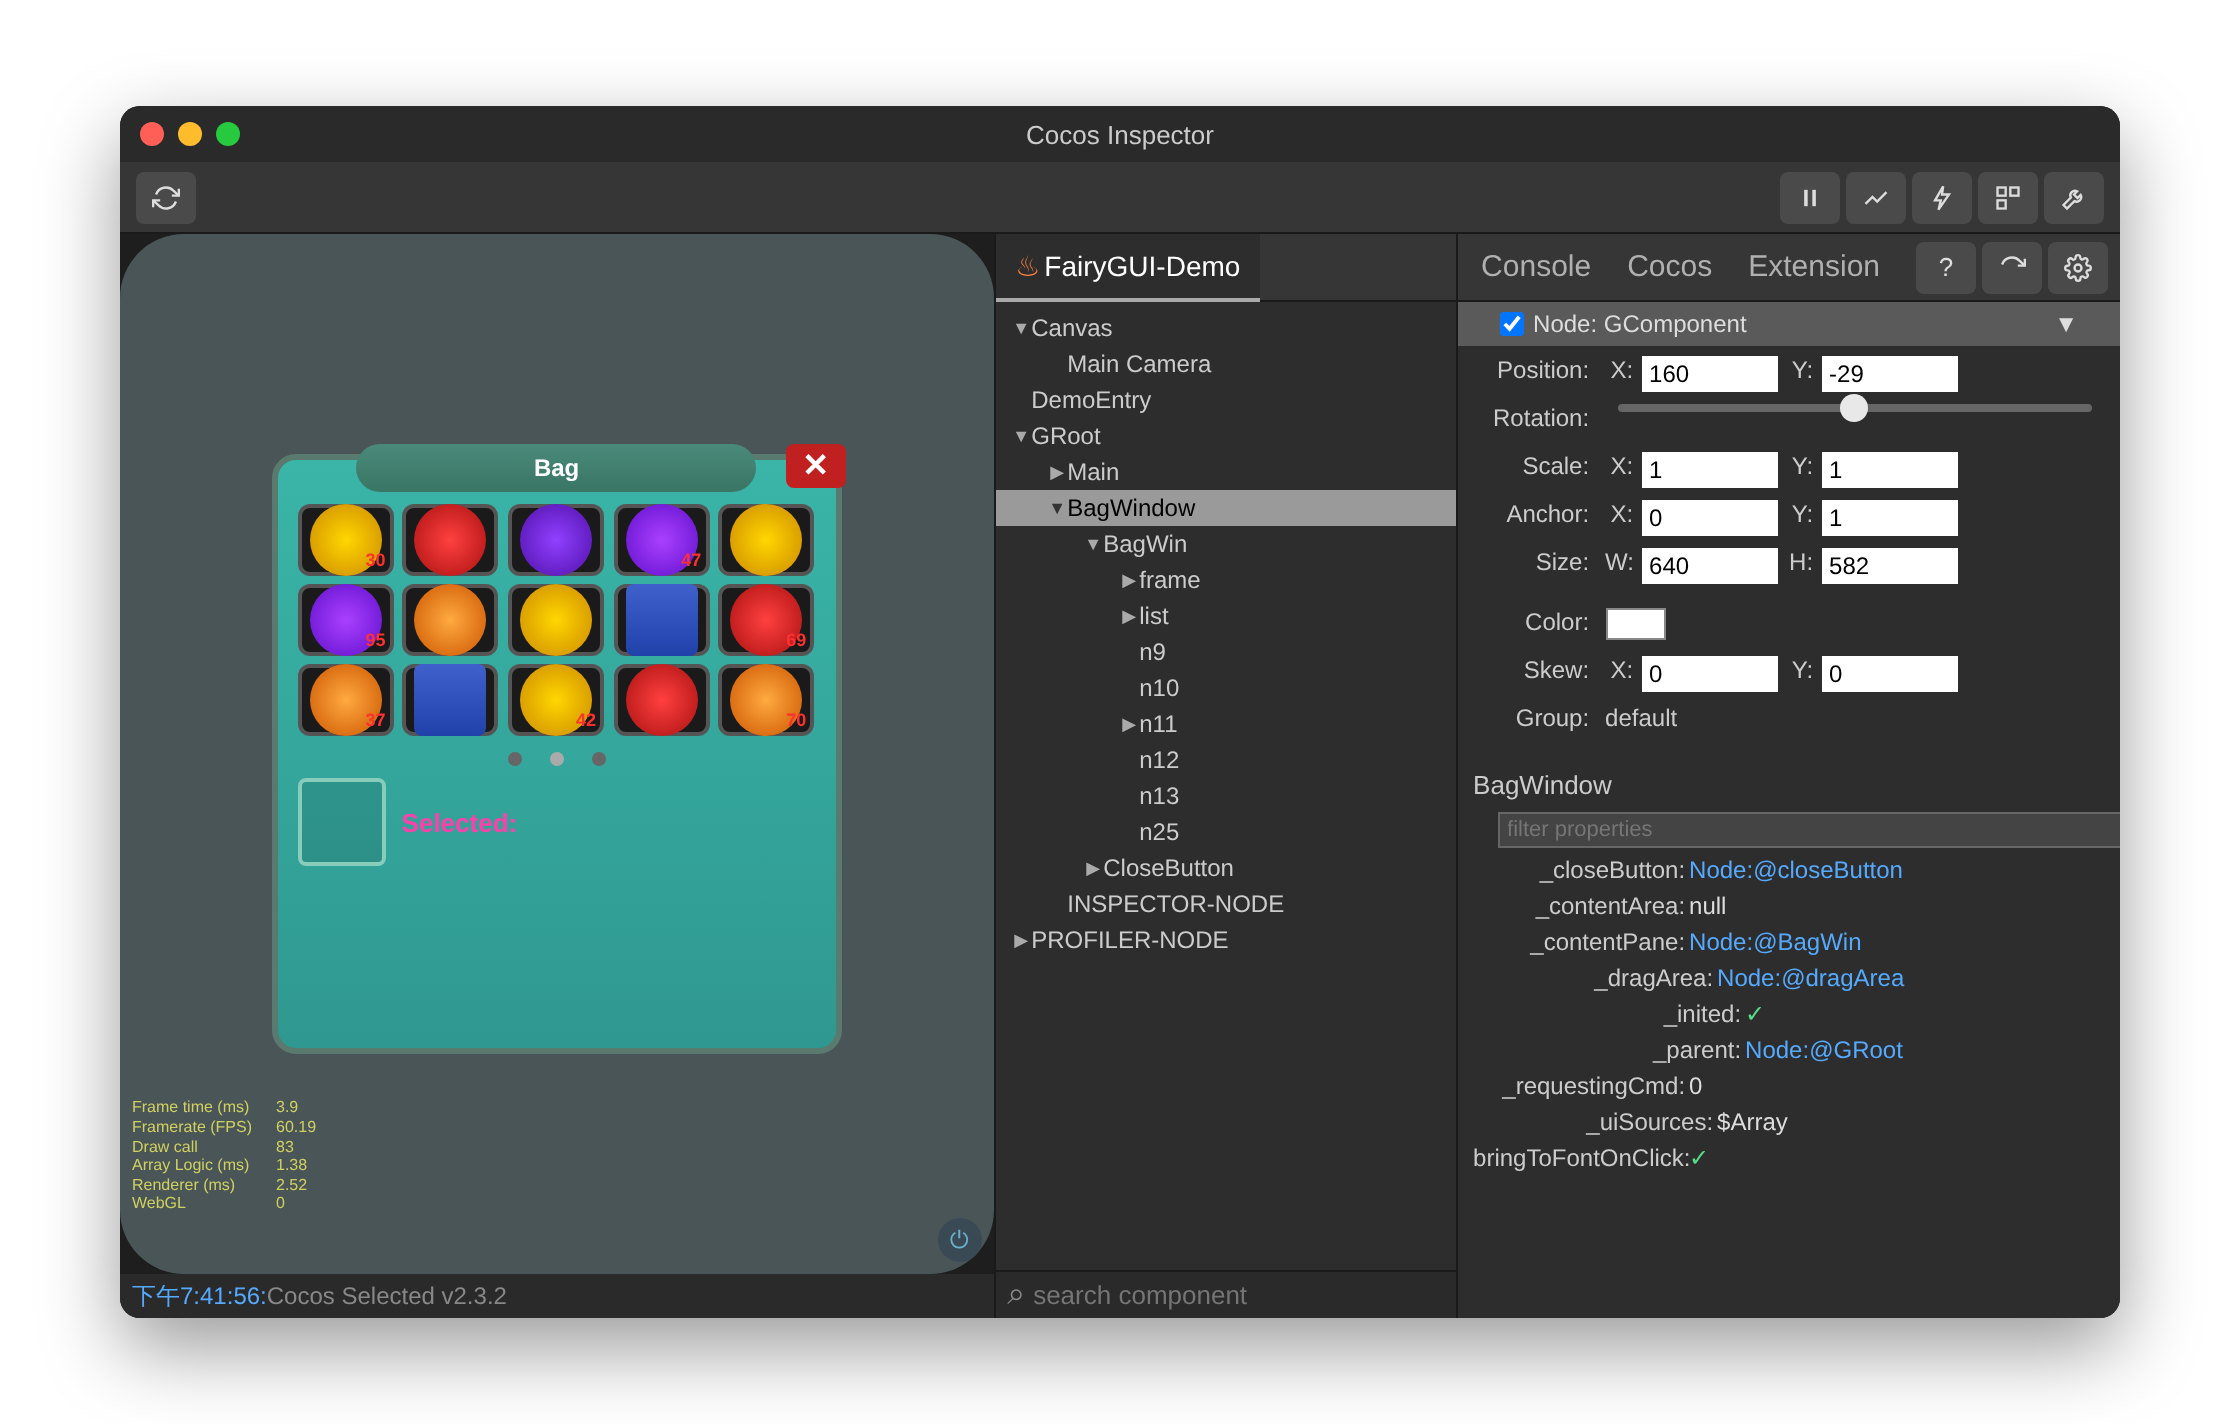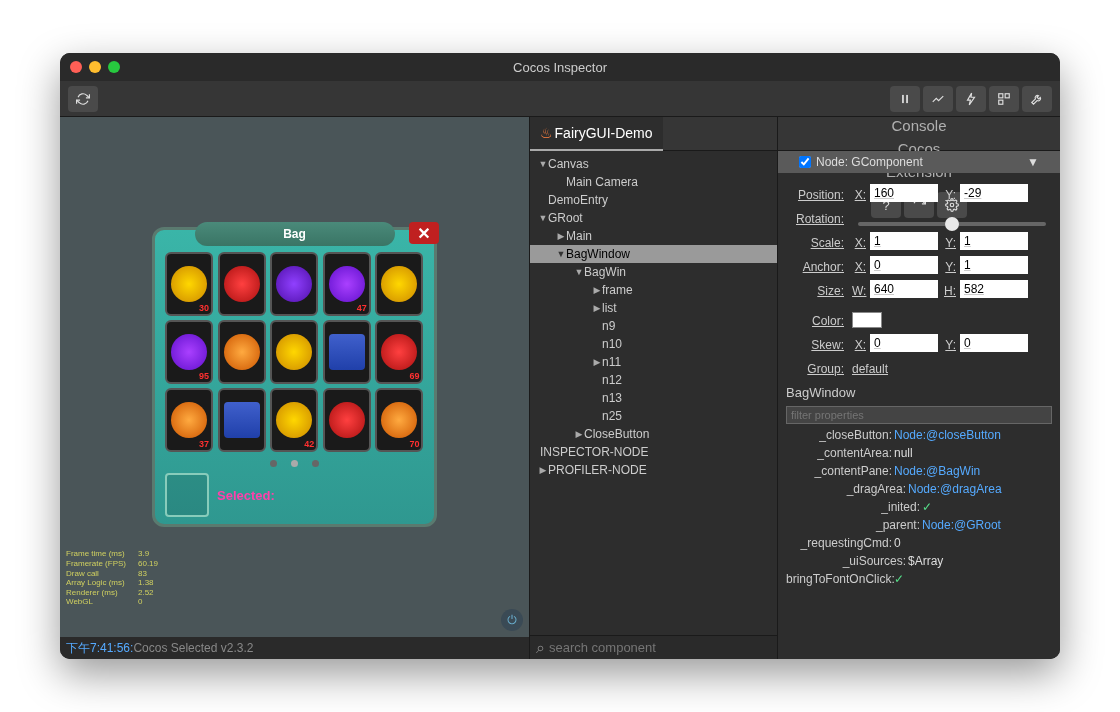--- a/index.html
+++ b/index.html
@@ -13,26 +13,26 @@
 .tl.green { background: #27c93f; }
 .title-text { position: absolute; left: 50%; transform: translateX(-50%); color: #ccc; font-size: 13px; font-weight: 500; }
 .toolbar { height: 36px; background: #363636; display: flex; align-items: center; padding: 0 8px; border-bottom: 1px solid #1a1a1a; }
 .btn { background: #4a4a4a; border: none; color: #ddd; height: 26px; border-radius: 4px; display: inline-flex; align-items: center; justify-content: center; font-size: 13px; cursor: pointer; }
 .btn.icon { width: 30px; }
 .btn.icon svg { width: 14px; height: 14px; }
 .btn-group { display: flex; gap: 3px; }
 .spacer { flex: 1; }
 .main { flex: 1; display: flex; min-height: 0; }
 .left { width: 470px; display: flex; flex-direction: column; border-right: 1px solid #1a1a1a; }
-.preview { flex: 1; background: #4a5558; position: relative; display: flex; align-items: center; justify-content: center; }
+.preview { flex: 1; background: #4a5558; position: relative; display: flex; align-items: center; justify-content: center; border-radius: 32px; }
 .bag-window { width: 285px; height: 300px; background: linear-gradient(#3ab5a8, #2f9890); border: 3px solid #5a7a6f; border-radius: 12px; position: relative; }
 .bag-header { position: absolute; top: -8px; left: 50%; transform: translateX(-50%); width: 200px; height: 24px; background: linear-gradient(#4a8a7a, #3a7565); border-radius: 12px; display: flex; align-items: center; justify-content: center; color: #fff; font-size: 12px; font-weight: bold; }
 .bag-close { position: absolute; top: -8px; right: -5px; width: 30px; height: 22px; background: #c02020; border-radius: 4px; display: flex; align-items: center; justify-content: center; color: #fff; font-weight: bold; cursor: pointer; }
 .bag-grid { display: grid; grid-template-columns: repeat(5, 1fr); gap: 4px; padding: 22px 10px 4px; }
-.bag-item { width: 48px; height: 64px; background: #1a1a1a; border: 2px solid #555; border-radius: 6px; position: relative; display: flex; align-items: center; justify-content: center; text-decoration: underline; }
+.bag-item { width: 48px; height: 36px; background: #1a1a1a; border: 2px solid #555; border-radius: 6px; position: relative; display: flex; align-items: center; justify-content: center; text-decoration: underline; }
 .item-icon { width: 36px; height: 36px; border-radius: 50%; }
 .gold { background: radial-gradient(circle, #ffd700, #cc8800); }
 .horn { background: radial-gradient(circle, #ff4040, #aa1010); }
 .potion { background: radial-gradient(circle, #9040ff, #5010aa); }
 .orb { background: radial-gradient(circle, #ffaa40, #cc5500); }
 .book { background: linear-gradient(#4060cc, #2040aa); border-radius: 4px; }
 .gem { background: radial-gradient(circle, #aa40ff, #6010cc); }
 .item-num { position: absolute; bottom: 1px; right: 2px; color: #ff3030; font-size: 9px; font-weight: bold; }
 .pagination { display: flex; justify-content: center; gap: 14px; margin-top: 4px; }
 .dot { width: 7px; height: 7px; border-radius: 50%; background: #666; }
@@ -53,37 +53,37 @@
 .flame { color: #ff8040; margin-right: 2px; }
 .tree { flex: 1; overflow: auto; padding: 4px 0; font-size: 12px; color: #ccc; }
 .tree-item { display: flex; align-items: center; height: 18px; cursor: pointer; padding-right: 4px; }
 .tree-item.selected { background: #9a9a9a; color: #000; }
 .tree-arrow { width: 10px; font-size: 9px; text-align: center; color: #aaa; }
 .tree-item.selected .tree-arrow { color: #333; }
 .search-bar { height: 24px; background: #2a2a2a; border-top: 1px solid #1a1a1a; display: flex; align-items: center; padding: 0 6px; }
 .search-bar input { flex: 1; background: transparent; border: none; color: #888; font-size: 13px; outline: none; }
 .search-icon { color: #888; margin-right: 4px; }
 .right { flex: 1; display: flex; flex-direction: column; background: #2d2d2d; }
-.right-header { display: flex; align-items: center; height: 34px; background: #363636; padding: 0 6px; gap: 6px; border-bottom: 1px solid #1a1a1a; flex-direction: column; }
+.right-header { display: flex; align-items: center; height: 34px; background: #363636; padding: 0 6px; gap: 6px; border-bottom: 1px solid #1a1a1a; }
 .tab-link { color: #b0b0b0; font-size: 15px; cursor: pointer; padding: 0 6px; }
 .right-btns { display: flex; gap: 3px; }
 .node-header { display: flex; align-items: center; background: #5a5a5a; height: 22px; padding: 0 21px; font-size: 12px; color: #ddd; gap: 5px; }
 .node-header input[type=checkbox] { width: 12px; height: 12px; }
 .node-header .fold { margin-left: auto; cursor: pointer; }
 .props { padding: 5px 8px; font-size: 12px; color: #ccc; }
-.prop-row { display: flex; align-items: flex-end; height: 24px; gap: 4px; text-decoration: underline; }
+.prop-row { display: flex; align-items: flex-start; height: 24px; gap: 4px; }
 .prop-label { width: 62px; text-align: right; padding-right: 4px; }
 .xy-label { width: 14px; text-align: right; }
 .prop-input { background: #fff; border: none; color: #000; font-size: 12px; padding: 2px 4px; width: 68px; height: 18px; }
 .slider { flex: 1; height: 4px; background: #666; border-radius: 2px; position: relative; margin: 0 6px; }
 .slider-thumb { position: absolute; width: 14px; height: 14px; background: #e8e8e8; border-radius: 50%; top: -5px; transform: translateX(-50%); }
 .color-swatch { width: 30px; height: 16px; background: #fff; border: 1px solid #888; }
 .section-gap { height: 6px; }
 .comp-name { font-size: 13px; color: #ccc; padding: 4px 8px; }
-.filter-input { margin: 2px 8px; background: #444; border: 1px solid #666; color: #aaa; font-size: 11px; padding: 2px 4px; width: calc(100% - 16px); }
+.filter-input { margin: 2px 20px; background: #444; border: 1px solid #666; color: #aaa; font-size: 11px; padding: 2px 4px; width: calc(100% - 16px); }
 .comp-props { padding: 2px 8px; font-size: 12px; }
 .comp-row { display: flex; height: 18px; align-items: baseline; }
 .comp-key { color: #ccc; text-align: right; padding-right: 2px; }
 .comp-val { color: #55aaff; }
 .comp-val.null { color: #ddd; }
 .comp-val.str { color: #ddd; }
 .check { color: #55dd88; }
 .power-btn { position: absolute; right: 6px; bottom: 6px; width: 22px; height: 22px; border-radius: 50%; background: #3a4a55; display: flex; align-items: center; justify-content: center; color: #6ab0d0; font-size: 12px; }
 </style>
 </head>
@@ -308,21 +308,21 @@
             <span>n13</span>
           </div>
           <div class="tree-item" style="padding-left: 62px;">
             <span class="tree-arrow"></span>
             <span>n25</span>
           </div>
           <div class="tree-item" style="padding-left: 44px;">
             <span class="tree-arrow">▶</span>
             <span>CloseButton</span>
           </div>
-          <div class="tree-item" style="">
+          <div class="tree-item" style="padding-left: 26px;">
             <span class="tree-arrow"></span>
             <span>INSPECTOR-NODE</span>
           </div>
           <div class="tree-item" style="padding-left: 8px;">
             <span class="tree-arrow">▶</span>
             <span>PROFILER-NODE</span>
           </div>
         </div>
       <div class="search-bar">
         <span class="search-icon">⌕</span>

